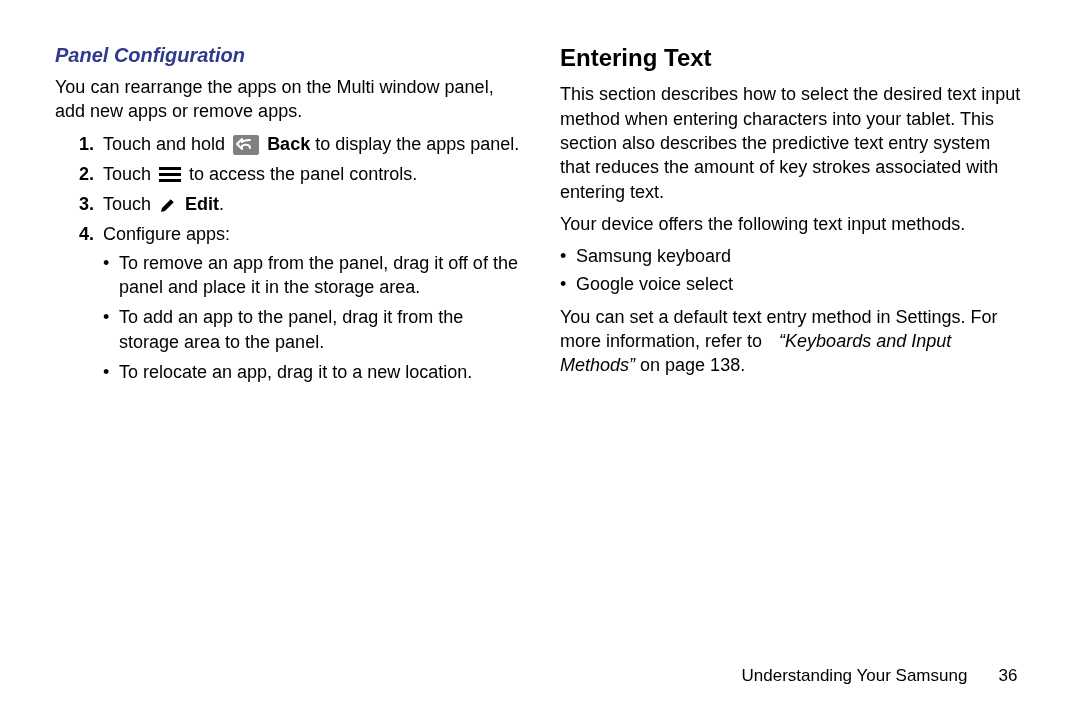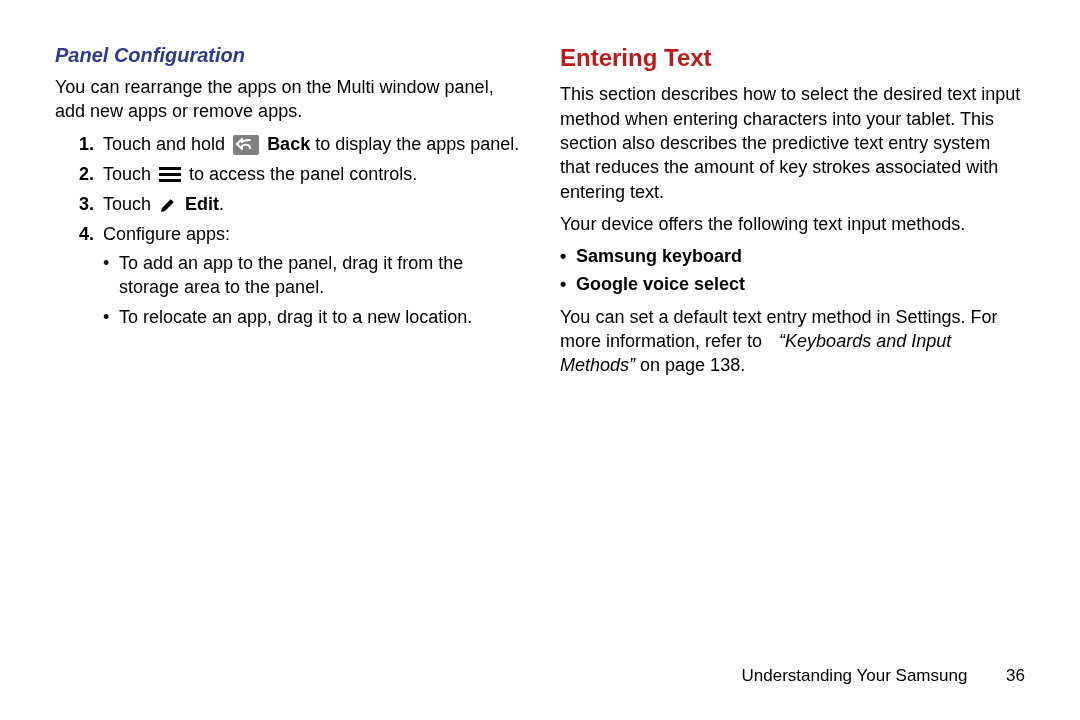--- a/index.html
+++ b/index.html
@@ -25,21 +25,21 @@
   }
   .h-italic {
     font-weight: bold;
     font-style: italic;
     color: #2f3a8f;
     font-size: 20px;
     margin: 0 0 6px 0;
   }
   .h-main {
     font-weight: bold;
-    color: #b91c1c;
+    color: #000000;
     font-size: 24px;
     margin: 0 0 8px 0;
   }
   p {
     margin: 0 0 8px 0;
   }
   ol {
     margin: 4px 0 8px 0;
     padding-left: 44px;
   }
@@ -66,21 +66,20 @@
   ul.sub li::before {
     content: "•";
     position: absolute;
     left: 0;
     top: 0;
   }
   ul.plain {
     list-style: none;
     margin: 4px 0 8px 0;
     padding-left: 0;
-    font-weight: bold;
   }
   ul.plain li {
     position: relative;
     padding-left: 16px;
     margin-bottom: 4px;
   }
   ul.plain li::before {
     content: "•";
     position: absolute;
     left: 0;
@@ -110,21 +109,21 @@
     position: relative;
   }
   .bold { font-weight: bold; }
   .ital { font-style: italic; margin-left: 12px; }
   .footer {
     position: absolute;
     bottom: 32px;
     right: 55px;
     font-size: 17px;
   }
-  .pagenum { display:inline-block; width: 34px; text-align:right; }
+  .pagenum { display:inline-block; width: 34px; text-align:center; }
 </style>
 </head>
 <body>
 
 <div class="columns">
 
   <div class="col">
     <div class="h-italic">Panel Configuration</div>
     <p>You can rearrange the apps on the Multi window panel, add new apps or remove apps.</p>
     <ol>
@@ -151,20 +150,21 @@
           <svg width="18" height="18" viewBox="0 0 18 18">
               <path d="M2 16 L3 12 L12 3 L15 6 L6 15 Z" fill="#000"></path>
               <path d="M12 3 L15 6" stroke="#fff" stroke-width="1"></path>
             </svg>
         </span>
         <span class="bold">Edit</span><span>.</span>
       </li>
       <li>
         <span>Configure apps:</span>
         <ul class="sub">
+          <li>To remove an app from the panel, drag it off of the panel and place it in the storage area.</li>
           <li>To add an app to the panel, drag it from the storage area to the panel.</li>
           <li>To relocate an app, drag it to a new location.</li>
         </ul>
       </li>
     </ol>
   </div>
 
   <div class="col">
     <div class="h-main">Entering Text</div>
     <p>This section describes how to select the desired text input method when entering characters into your tablet. This section also describes the predictive text entry system that reduces the amount of key strokes associated with entering text.</p>

